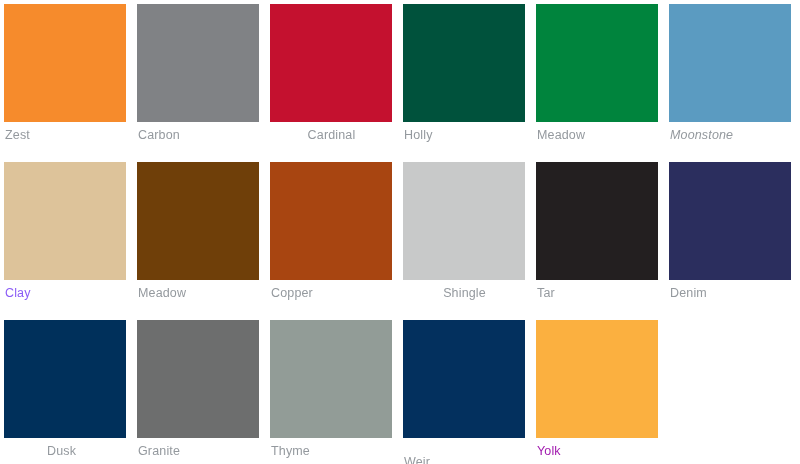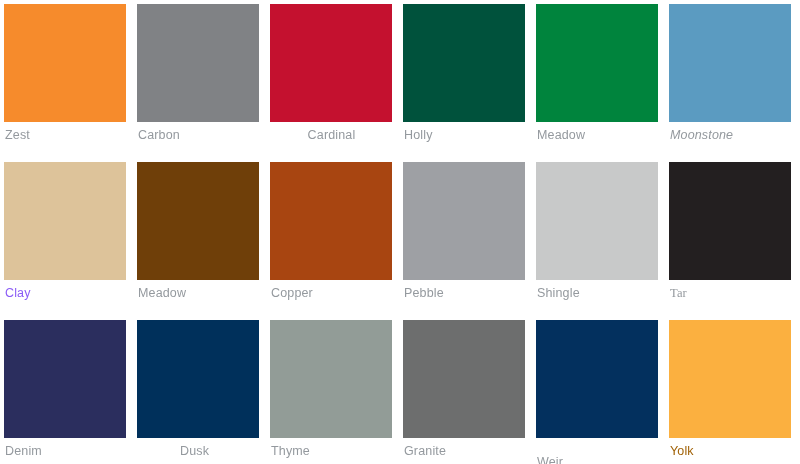--- a/index.html
+++ b/index.html
@@ -89,48 +89,44 @@
     </div>
     <div class="swatch-cell">
       <div class="swatch-chip" style="background-color: rgb(111, 63, 9);"></div>
       <span class="swatch-label" style="color: rgb(148, 153, 158);">Meadow</span>
     </div>
     <div class="swatch-cell">
       <div class="swatch-chip" style="background-color: rgb(168, 69, 17);"></div>
       <span class="swatch-label" style="color: rgb(148, 153, 158);">Copper</span>
     </div>
     <div class="swatch-cell">
-      <div class="swatch-chip" style="background-color: rgb(158, 160, 164);"></div>
-      <span class="swatch-label" style="color: rgb(148, 153, 158);">Pebble</span>
-    </div>
-    <div class="swatch-cell">
       <div class="swatch-chip" style="background-color: rgb(200, 201, 201);"></div>
-      <span class="swatch-label" style="color: rgb(148, 153, 158);">Shingle</span>
+      <span class="swatch-label" style="color: rgb(148, 153, 158); text-align: center;">Shingle</span>
     </div>
     <div class="swatch-cell">
       <div class="swatch-chip" style="background-color: rgb(35, 31, 32);"></div>
-      <span class="swatch-label" style="color: rgb(148, 153, 158); font-family: Liberation Serif, serif;">Tar</span>
+      <span class="swatch-label" style="color: rgb(148, 153, 158);">Tar</span>
     </div>
     <div class="swatch-cell">
       <div class="swatch-chip" style="background-color: rgb(43, 46, 94);"></div>
       <span class="swatch-label" style="color: rgb(148, 153, 158);">Denim</span>
     </div>
     <div class="swatch-cell">
       <div class="swatch-chip" style="background-color: rgb(0, 48, 91);"></div>
       <span class="swatch-label" style="color: rgb(148, 153, 158); margin-left: 42px;">Dusk</span>
     </div>
     <div class="swatch-cell">
+      <div class="swatch-chip" style="background-color: rgb(109, 110, 110);"></div>
+      <span class="swatch-label" style="color: rgb(148, 153, 158);">Granite</span>
+    </div>
+    <div class="swatch-cell">
       <div class="swatch-chip" style="background-color: rgb(146, 156, 151);"></div>
       <span class="swatch-label" style="color: rgb(148, 153, 158);">Thyme</span>
-    </div>
-    <div class="swatch-cell">
-      <div class="swatch-chip" style="background-color: rgb(109, 110, 110);"></div>
-      <span class="swatch-label" style="color: rgb(148, 153, 158);">Granite</span>
     </div>
     <div class="swatch-cell">
       <div class="swatch-chip" style="background-color: rgb(3, 48, 94);"></div>
       <span class="swatch-label" style="color: rgb(148, 153, 158); margin-top: 16px;">Weir</span>
     </div>
     <div class="swatch-cell">
       <div class="swatch-chip" style="background-color: rgb(251, 176, 64);"></div>
-      <span class="swatch-label" style="color: #a16207;">Yolk</span>
+      <span class="swatch-label" style="color: #a21caf;">Yolk</span>
     </div>
   </main>
 
 </body></html>

